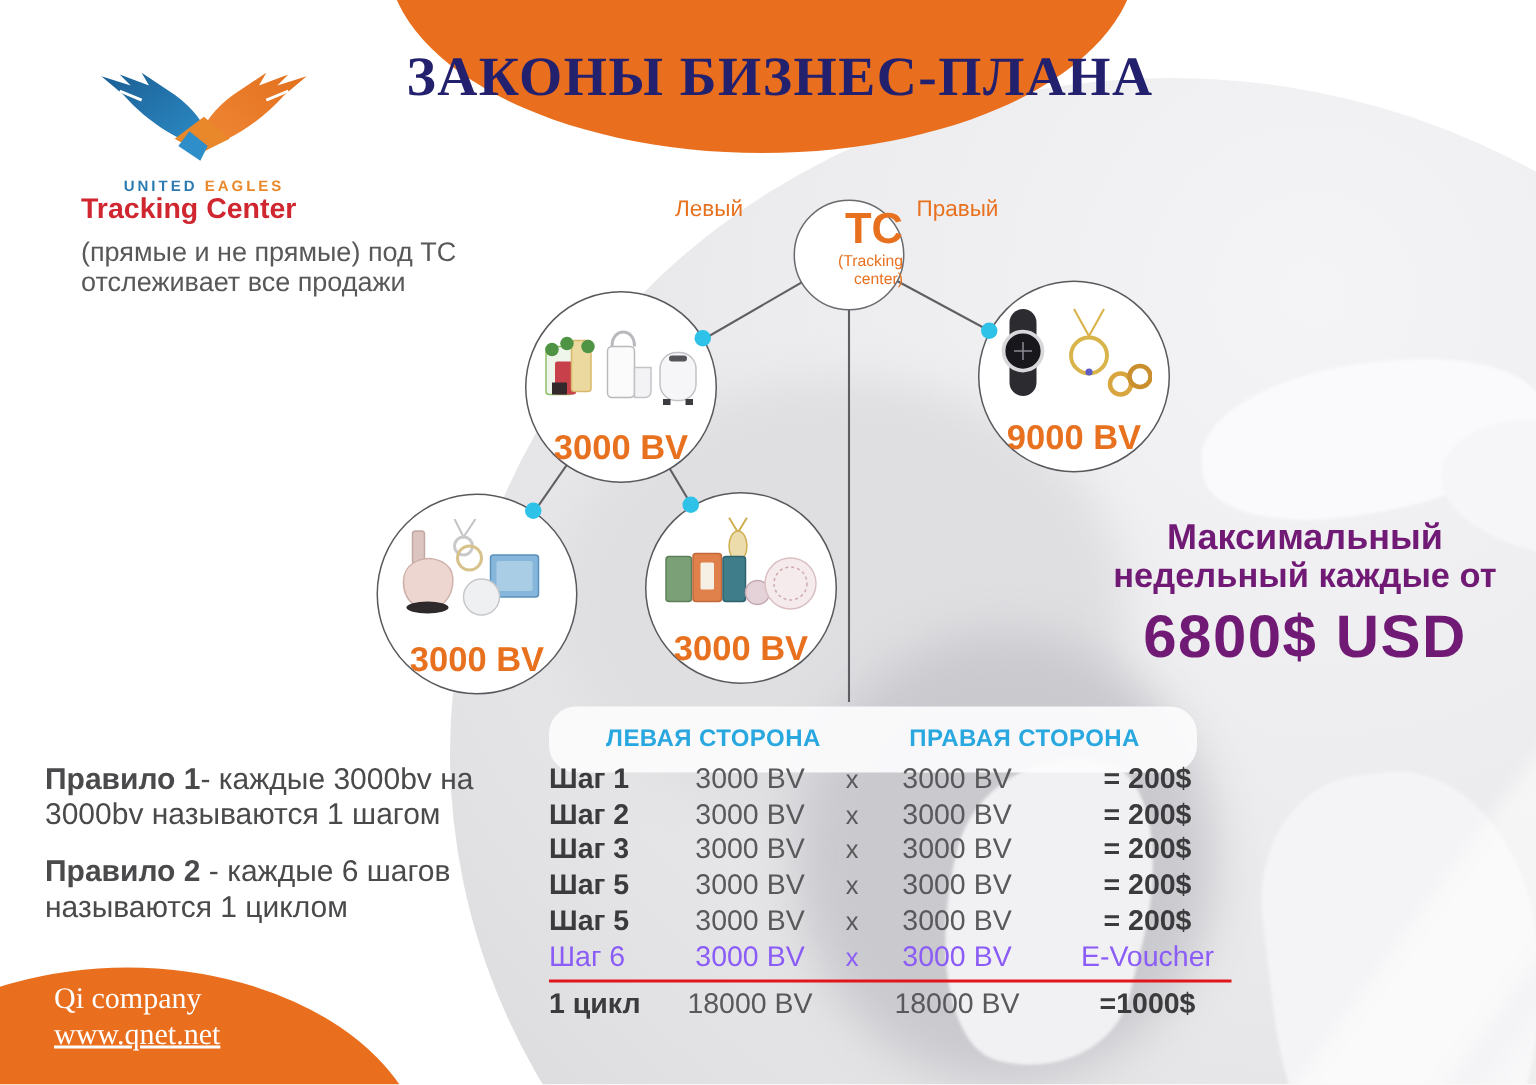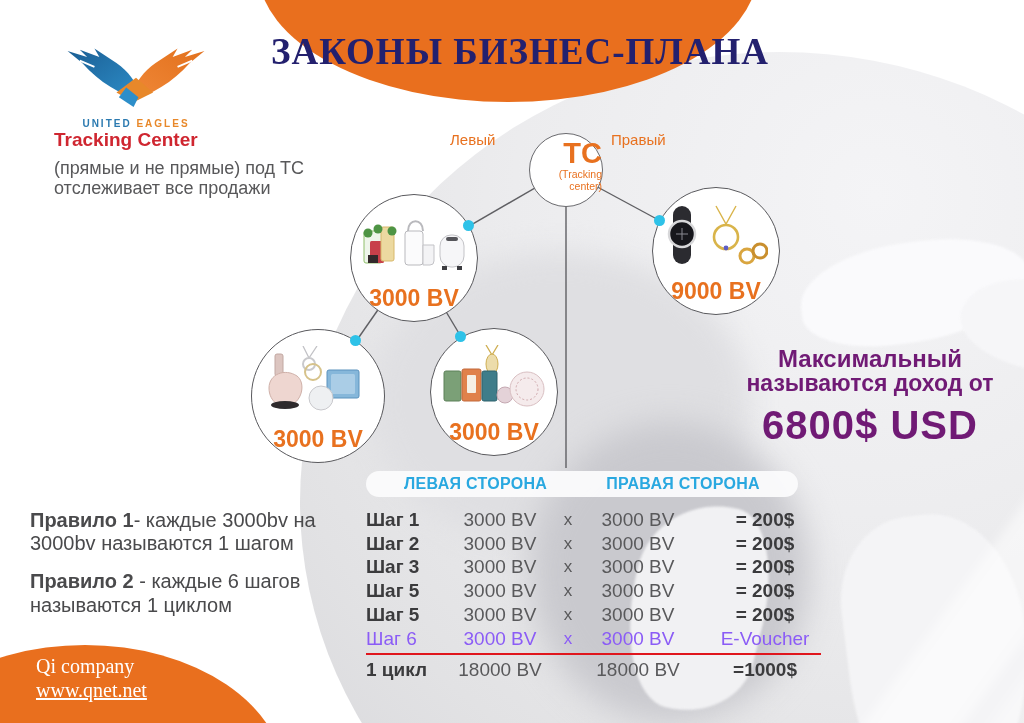--- a/index.html
+++ b/index.html
@@ -61,21 +61,21 @@
   .income .l1{font-size:24px;font-weight:700;line-height:1.05;}
   .income .l2{font-size:23px;font-weight:700;line-height:1.05;}
   .income .amt{font-size:40px;font-weight:800;margin-top:8px;letter-spacing:1px;}
 
   
   .rules{position:absolute;left:30px;top:509px;width:334px;color:#4a4a4c;}
   .rules p{margin:0 0 15px 0;font-size:20px;line-height:1.16;}
   .rules b{font-weight:700;}
 
   
-  .thead{position:absolute;left:366px;top:471px;width:432px;height:26px;border-radius:18px;
+  .thead{position:absolute;left:366px;top:471px;width:432px;height:44px;border-radius:18px;
          background:rgba(251,251,252,0.95);display:flex;align-items:center;justify-content:center;gap:59px;}
   .thead span{font-size:16px;font-weight:700;color:#29a8e0;letter-spacing:0.3px;}
   .trows{position:absolute;left:366px;top:508px;width:470px;}
   .trow{display:grid;grid-template-columns:80px 108px 28px 112px 1fr;align-items:center;height:23.8px;}
   .trow .step{font-size:19px;font-weight:700;color:#3b3b3d;}
   .trow .val{font-size:19px;color:#59595b;text-align:center;}
   .trow .op{font-size:17px;color:#59595b;text-align:center;}
   .trow .res{font-size:19px;font-weight:700;color:#3b3b3d;text-align:center;}
   .trow.red .step,.trow.red .val,.trow.red .op,.trow.red .res{color:#8b5cf6;font-weight:400;}
   .tdivider{height:2.6px;background:#e0161d;margin:2px 0 3px 0;width:455px;}
@@ -219,21 +219,21 @@
     <div class="bv">3000 BV</div>
   </div>
 
   <div class="dot" style="left:463px;top:220px;"></div>
   <div class="dot" style="left:654px;top:215px;"></div>
   <div class="dot" style="left:350px;top:335px;"></div>
   <div class="dot" style="left:455px;top:331px;"></div>
 
   <div class="income">
     <div class="l1">Максимальный</div>
-    <div class="l2">называются доход от</div>
+    <div class="l2">недельный каждые от</div>
     <div class="amt">6800$ USD</div>
   </div>
 
   <div class="rules">
     <p><b>Правило 1</b><span>- каждые 3000bv на 3000bv называются 1 шагом</span></p>
     <p><b>Правило 2</b><span> - каждые 6 шагов называются 1 циклом</span></p>
   </div>
 
   <div class="thead">
     <span>ЛЕВАЯ СТОРОНА</span>

